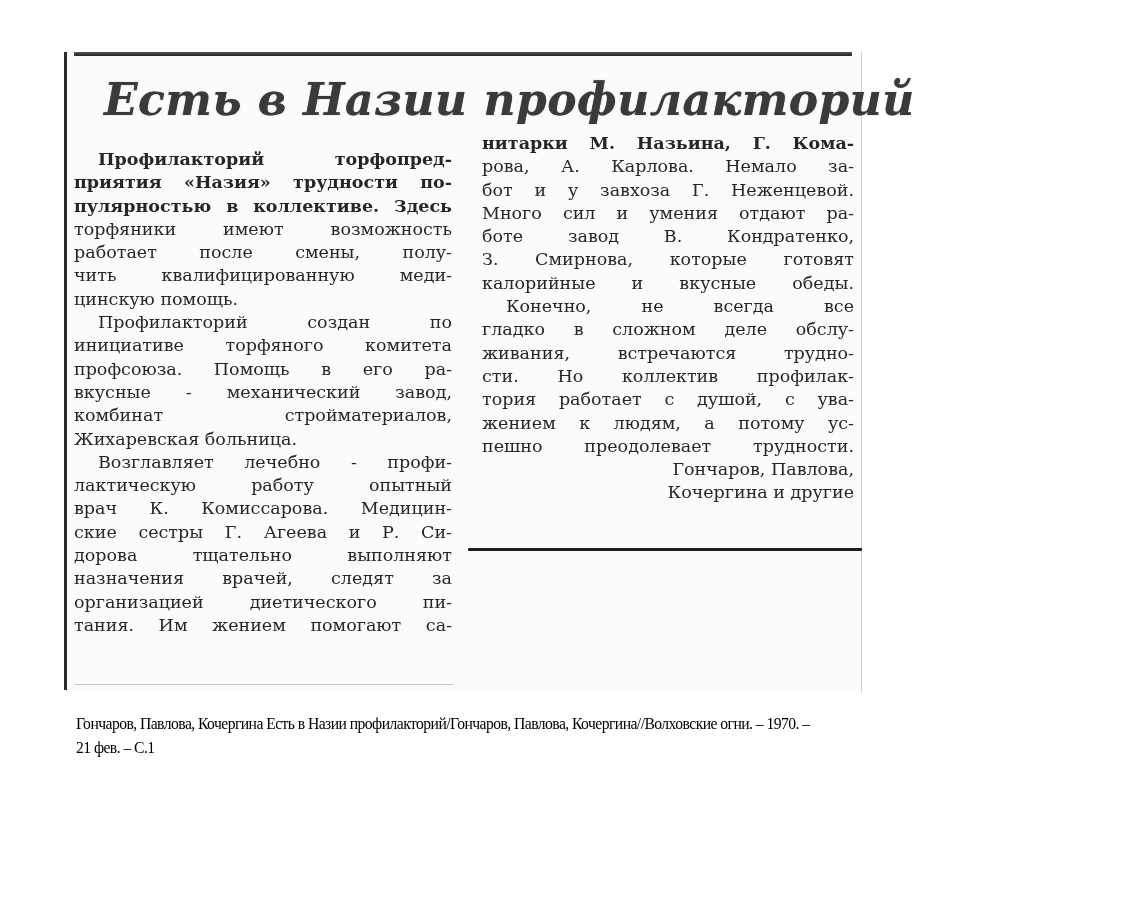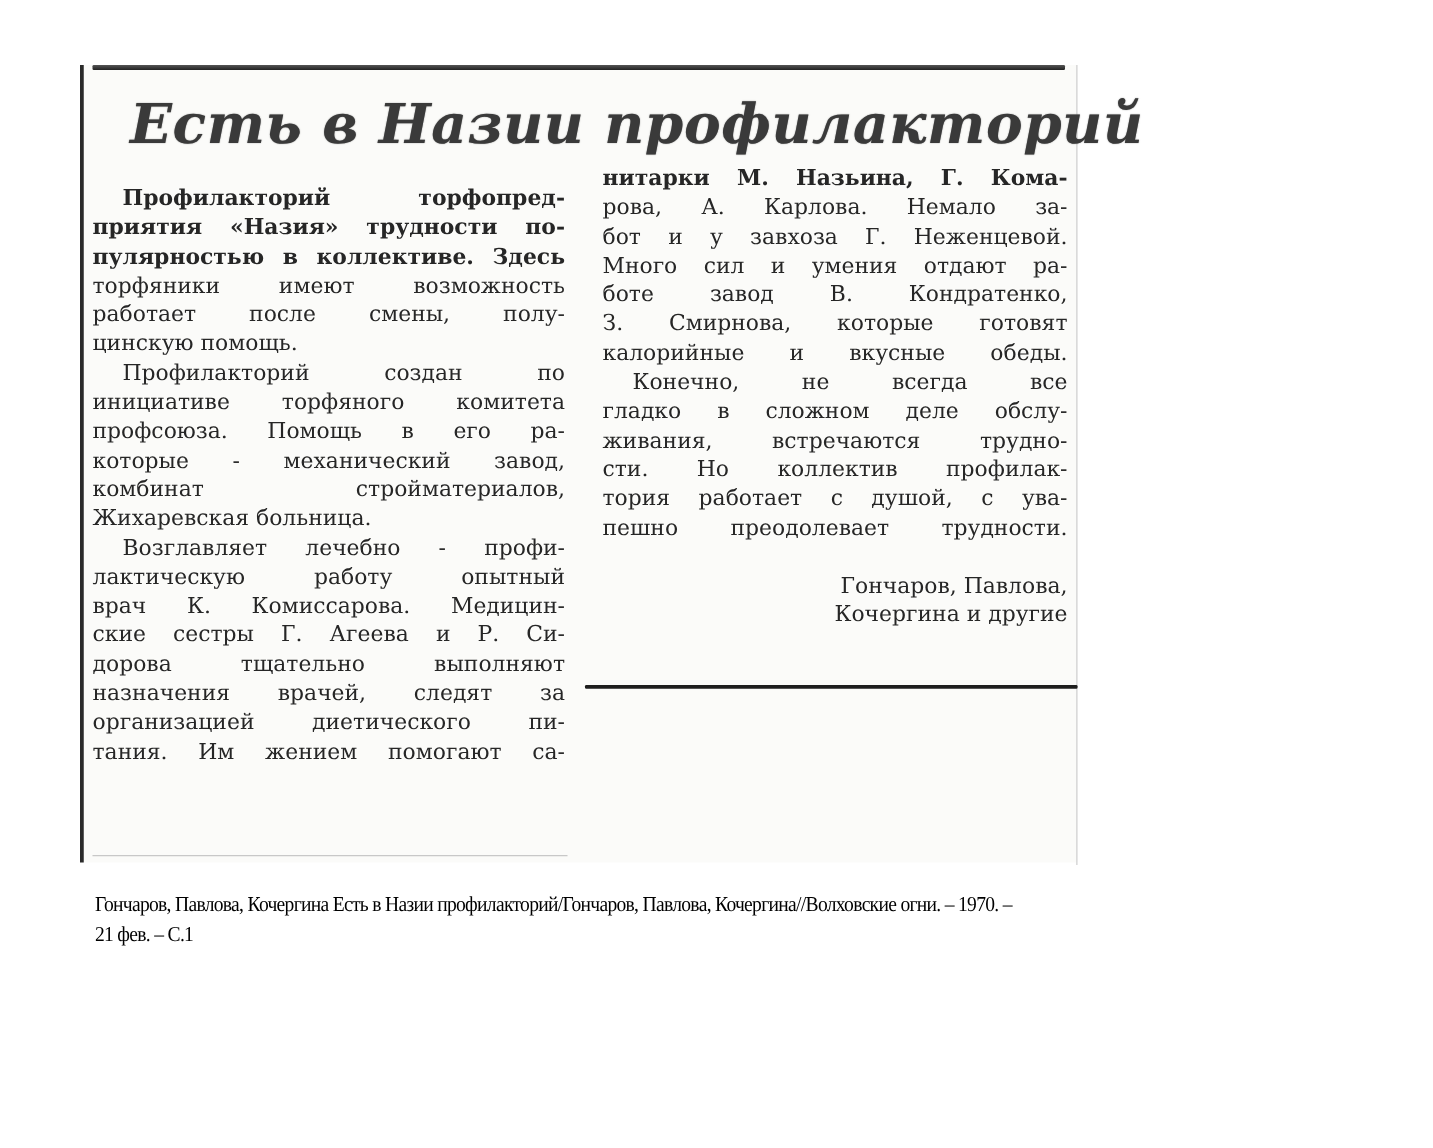--- a/index.html
+++ b/index.html
@@ -147,25 +147,26 @@
   <div class="top-rule"></div>
 
   <div class="headline">Есть в Назии профилакторий</div>
 
   <div class="col col-left" id="col-left">
       <span class="line indent bold">Профилакторий   торфопред-</span>
       <span class="line bold">приятия «Назия» трудности по-</span>
       <span class="line bold">пулярностью в коллективе. Здесь</span>
       <span class="line">торфяники имеют возможность</span>
       <span class="line">работает после смены, полу-</span>
+      <span class="line">чить квалифицированную меди-</span>
       <span class="line last">цинскую помощь.</span>
       <span class="line indent">Профилакторий   создан   по</span>
       <span class="line">инициативе торфяного комитета</span>
       <span class="line">профсоюза. Помощь в его ра-</span>
-      <span class="line">которые - механический завод,</span>
+      <span class="line">вкусные - механический завод,</span>
       <span class="line">комбинат   стройматериалов,</span>
       <span class="line last">Жихаревская больница.</span>
       <span class="line indent">Возглавляет лечебно - профи-</span>
       <span class="line">лактическую работу опытный</span>
       <span class="line">врач К. Комиссарова. Медицин-</span>
       <span class="line">ские сестры Г. Агеева и Р. Си-</span>
       <span class="line">дорова тщательно выполняют</span>
       <span class="line">назначения врачей, следят за</span>
       <span class="line">организацией диетического пи-</span>
       <span class="line">тания. Им жением помогают са-</span>
@@ -176,20 +177,21 @@
       <span class="line">бот и у завхоза Г. Неженцевой.</span>
       <span class="line">Много сил и умения отдают ра-</span>
       <span class="line">боте завод  В. Кондратенко,</span>
       <span class="line">З. Смирнова,  которые готовят</span>
       <span class="line">калорийные  и вкусные обеды.</span>
       <span class="line indent">Конечно,   не   всегда   все</span>
       <span class="line">гладко в сложном деле обслу-</span>
       <span class="line">живания, встречаются трудно-</span>
       <span class="line">сти. Но коллектив профилак-</span>
       <span class="line">тория работает с душой, с ува-</span>
+      <span class="line">жением к людям, а потому ус-</span>
       <span class="line">пешно преодолевает трудности.</span>
     </div>
 
   <div class="col col-right" style="top: 406px;">
     <span class="line signature">Гончаров, Павлова,</span>
     <span class="line signature" style="font-weight:normal;">Кочергина и другие</span>
   </div>
 
   <div class="end-rule"></div>
   <div class="col-divider-bottom"></div>

